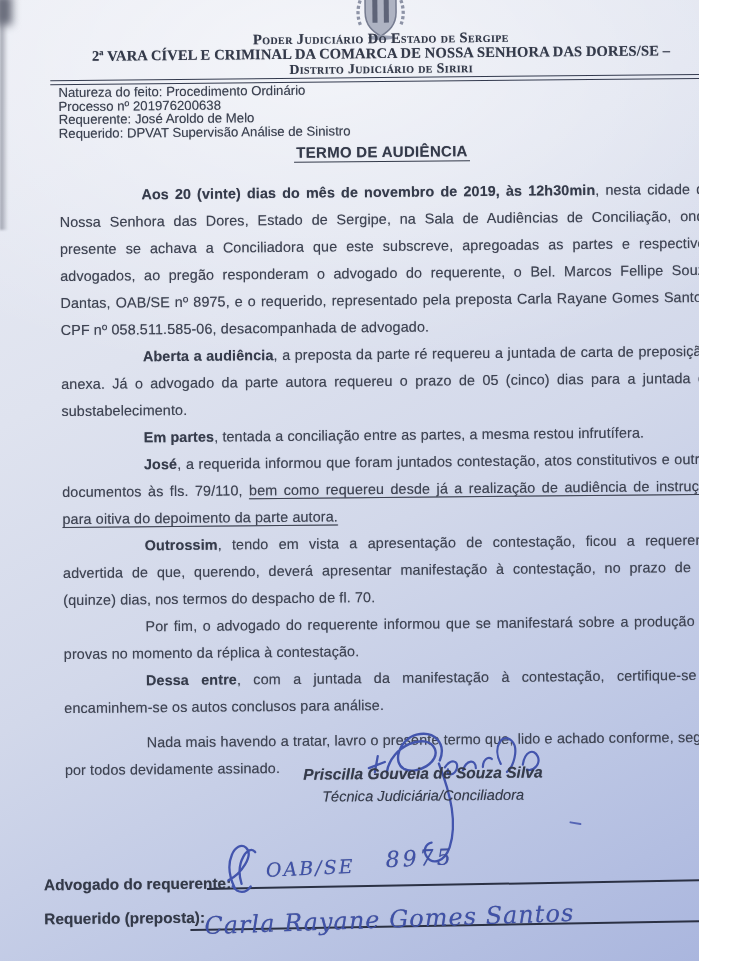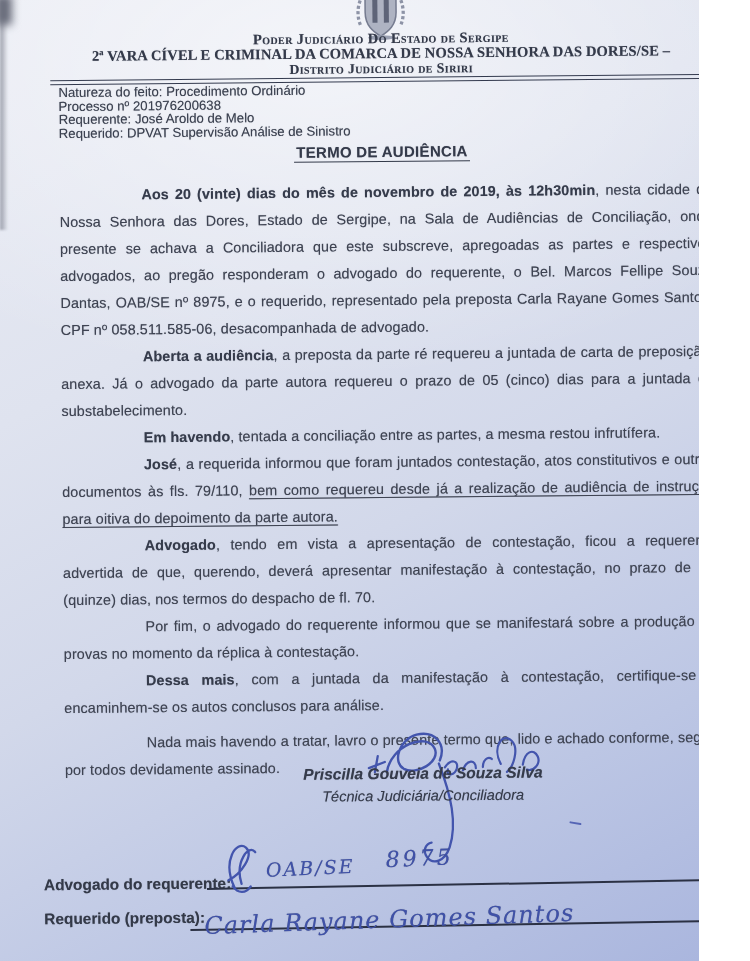--- a/index.html
+++ b/index.html
@@ -72,25 +72,25 @@
       <div>Requerido: DPVAT Supervisão Análise de Sinistro</div>
     </div>
 
     <div class="doc-title-wrap">
       <span class="doc-title">TERMO DE AUDIÊNCIA</span>
     </div>
 
     <div class="bodytext">
       <p><b>Aos 20 (vinte) dias do mês de novembro de 2019, às 12h30min</b><span>, nesta cidade de Nossa Senhora das Dores, Estado de Sergipe, na Sala de Audiências de Conciliação, onde presente se achava a Conciliadora que este subscreve, apregoadas as partes e respectivos advogados, ao pregão responderam o advogado do requerente, o Bel. Marcos Fellipe Souza Dantas, OAB/SE nº 8975, e o requerido, representado pela preposta Carla Rayane Gomes Santos, CPF nº 058.511.585-06, desacompanhada de advogado.</span></p>
       <p><b>Aberta a audiência</b><span>, a preposta da parte ré requereu a juntada de carta de preposição, anexa. Já o advogado da parte autora requereu o prazo de 05 (cinco) dias para a juntada de substabelecimento.</span></p>
-      <p><b>Em havendo</b><span>, tentada a conciliação entre as partes, a mesma restou infrutífera.</span></p>
+      <p><b>Em partes</b><span>, tentada a conciliação entre as partes, a mesma restou infrutífera.</span></p>
       <p><b>José</b><span>, a requerida informou que foram juntados contestação, atos constitutivos e outros documentos às fls. 79/110, </span><span class="u">bem como requereu desde já a realização de audiência de instrução para oitiva do depoimento da parte autora.</span></p>
-      <p><b>Advogado</b><span>, tendo em vista a apresentação de contestação, ficou a requerente advertida de que, querendo, deverá apresentar manifestação à contestação, no prazo de 15 (quinze) dias, nos termos do despacho de fl. 70.</span></p>
+      <p><b>Outrossim</b><span>, tendo em vista a apresentação de contestação, ficou a requerente advertida de que, querendo, deverá apresentar manifestação à contestação, no prazo de 15 (quinze) dias, nos termos do despacho de fl. 70.</span></p>
       <p><span>Por fim, o advogado do requerente informou que se manifestará sobre a produção de provas no momento da réplica à contestação.</span></p>
-      <p><b>Dessa mais</b><span>, com a juntada da manifestação à contestação, certifique-se e encaminhem-se os autos conclusos para análise.</span></p>
+      <p><b>Dessa entre</b><span>, com a juntada da manifestação à contestação, certifique-se e encaminhem-se os autos conclusos para análise.</span></p>
       <p class="gap"><span>Nada mais havendo a tratar, lavro o presente termo que, lido e achado conforme, segue por todos devidamente assinado.</span></p>
     </div>
 
     <svg class="hand" style="left:352px;top:716px;width:210px;height:160px;" viewBox="0 0 210 160">
       <path class="ink" stroke-width="2.3" d="M14,52 L30,46 M23,40 L20,56"></path>
       <path class="ink" stroke-width="2.4" d="M32,56 C36,30 72,16 80,33 C86,46 62,60 49,53 C37,46 45,23 62,19 C80,15 92,28 85,45"></path>
       <path class="ink" stroke-width="2.2" d="M90,52 c6,-9 14,-7 12,1 c-2,7 -11,9 -9,1 m15,1 c4,-11 13,-11 13,-2 m7,-1 c0,-7 5,-11 9,-8"></path>
       <path class="ink" stroke-width="2.2" d="M146,49 c-9,-17 2,-32 11,-23 c8,8 1,27 -5,31 m16,-7 c2,-13 11,-17 15,-8 c3,7 -4,15 -11,13"></path>
       <path class="ink" stroke-width="2.3" d="M84,48 C96,80 102,108 94,132 C89,146 77,150 71,141 C67,135 70,128 76,127"></path>
     </svg>

